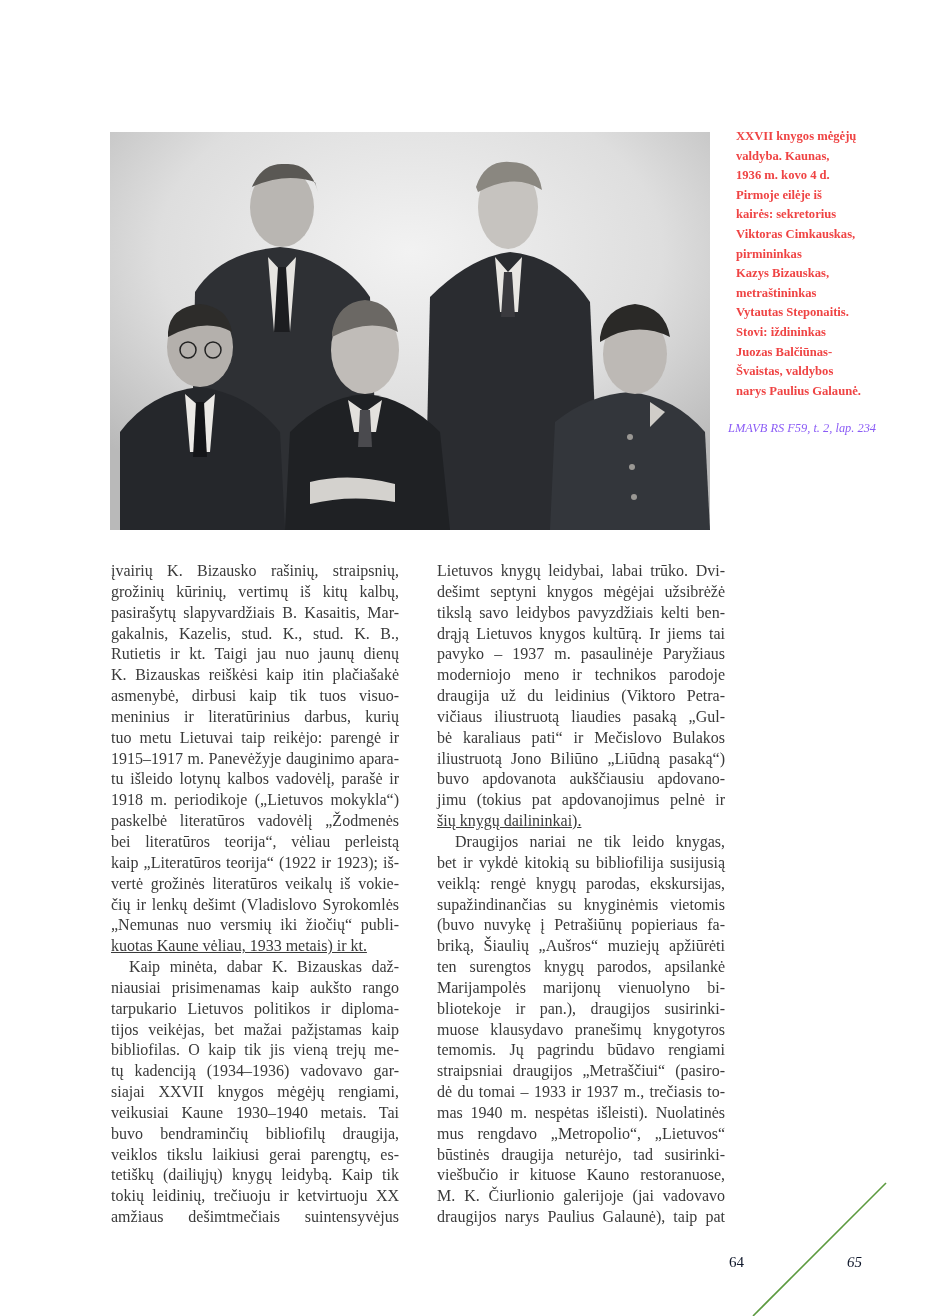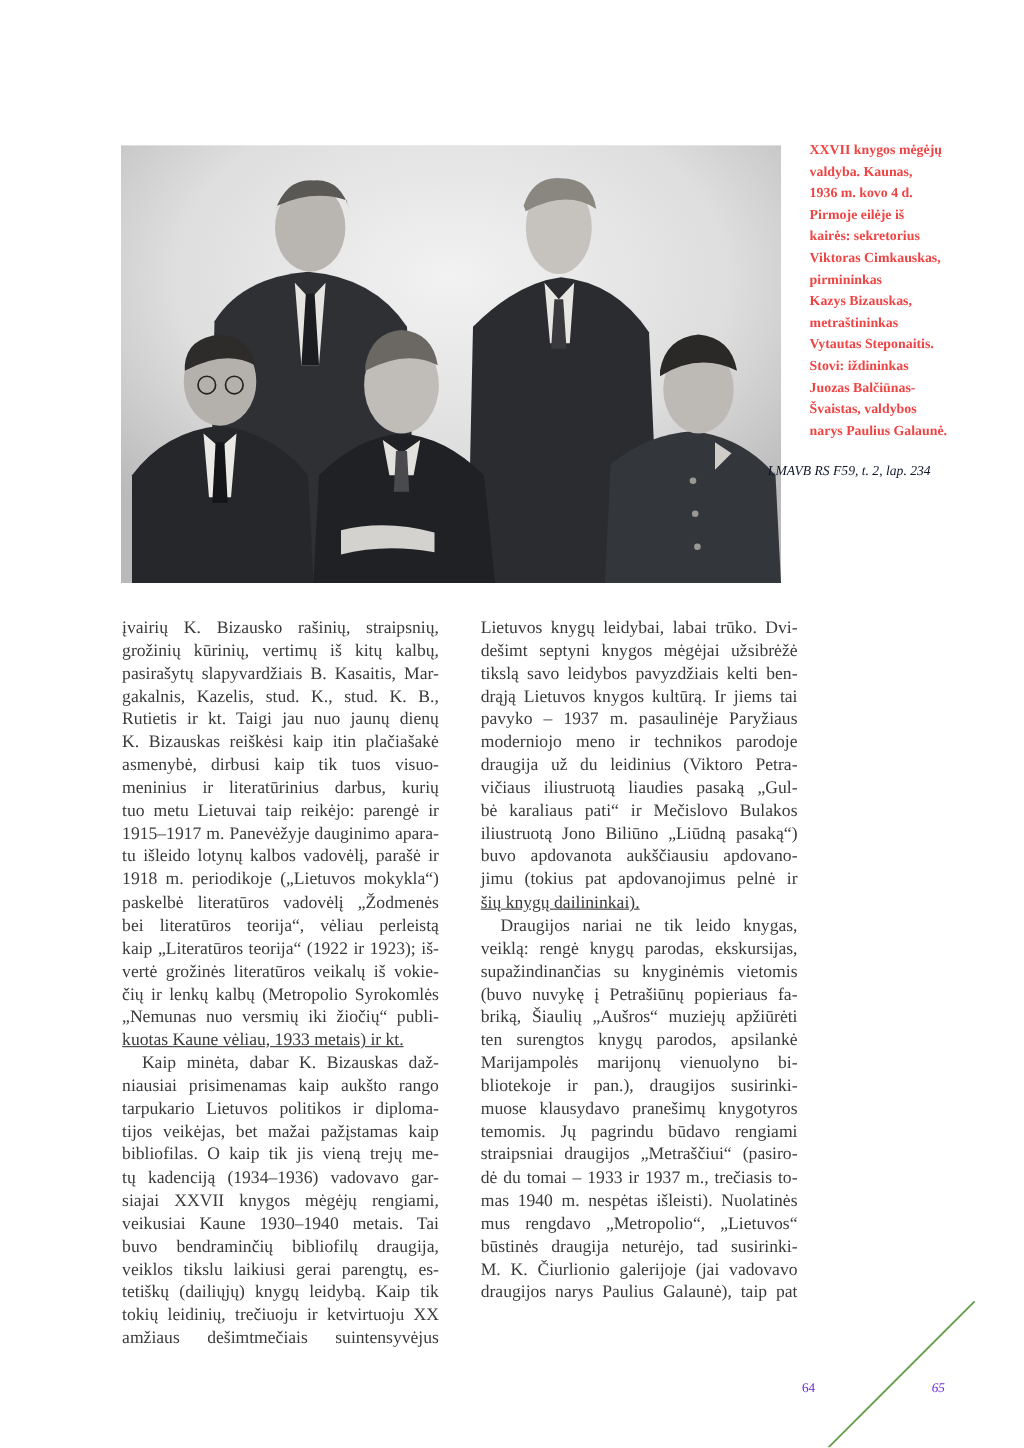--- a/index.html
+++ b/index.html
@@ -3,30 +3,30 @@
 <meta charset="utf-8">
 <style>
   html, body { margin: 0; padding: 0; background: #ffffff; }
   body { width: 931px; height: 1316px; position: relative; overflow: hidden;
          font-family: "Liberation Serif", "DejaVu Serif", serif; color: #3a3a3a; }
   .photo { position: absolute; left: 110px; top: 132px; width: 600px; height: 398px;
            overflow: hidden; background: linear-gradient(180deg, #e9e9e9 0%, #dcdcdc 45%, #8d9096 60%, #5d6168 75%, #54585f 100%); }
   .photo svg { display: block; }
   .caption { position: absolute; left: 736px; top: 127px; width: 175px;
              font-size: 12.6px; line-height: 19.6px; font-weight: bold; color: #ef4444; }
-  .credit { position: absolute; left: 698px; top: 421px; width: 180px;
-            font-size: 12.4px; font-style: italic; color: #0f172a; }
+  .credit { position: absolute; left: 728px; top: 421px; width: 180px;
+            font-size: 12.4px; font-style: italic; color: #8b5cf6; }
   .col { position: absolute; top: 561px; width: 288px; font-size: 16px; line-height: 20.85px;
          text-align: justify; hyphens: manual; }
   .col.left { left: 111px; }
   .col.right { left: 421px; margin-left: 16px; }
   .line { display: block; text-align: justify; text-align-last: justify; white-space: nowrap; height: 20.85px; }
   .line.last { text-align-last: left; text-decoration: underline; }
   .line.ind { padding-left: 18px; }
-  .pagenum { position: absolute; top: 1254px; font-size: 12px; color: #6d28d9; }
+  .pagenum { position: absolute; top: 1254px; font-size: 15px; color: #0f172a; }
   .pagenum.left { left: 729px; }
   .pagenum.right { left: 847px; font-style: italic; }
   .diag { position: absolute; left: 0; top: 0; }
 </style>
 </head>
 <body>
 
 <div class="photo">
   <svg width="600" height="398" viewBox="0 0 600 398">
     <defs>
@@ -103,21 +103,21 @@
     <span class="line">asmenybė, dirbusi kaip tik tuos visuo-</span>
     <span class="line">meninius ir literatūrinius darbus, kurių</span>
     <span class="line">tuo metu Lietuvai taip reikėjo: parengė ir</span>
     <span class="line">1915–1917 m. Panevėžyje dauginimo apara-</span>
     <span class="line">tu išleido lotynų kalbos vadovėlį, parašė ir</span>
     <span class="line">1918 m. periodikoje („Lietuvos mokykla“)</span>
     <span class="line">paskelbė literatūros vadovėlį „Žodmenės</span>
     <span class="line">bei literatūros teorija“, vėliau perleistą</span>
     <span class="line">kaip „Literatūros teorija“ (1922 ir 1923); iš-</span>
     <span class="line">vertė grožinės literatūros veikalų iš vokie-</span>
-    <span class="line">čių ir lenkų kalbų (Metropolio Syrokomlės</span>
+    <span class="line">čių ir lenkų dešimt (Vladislovo Syrokomlės</span>
     <span class="line">„Nemunas nuo versmių iki žiočių“ publi-</span>
     <span class="line last">kuotas Kaune vėliau, 1933 metais) ir kt.</span>
     <span class="line ind">Kaip minėta, dabar K. Bizauskas daž-</span>
     <span class="line">niausiai prisimenamas kaip aukšto rango</span>
     <span class="line">tarpukario Lietuvos politikos ir diploma-</span>
     <span class="line">tijos veikėjas, bet mažai pažįstamas kaip</span>
     <span class="line">bibliofilas. O kaip tik jis vieną trejų me-</span>
     <span class="line">tų kadenciją (1934–1936) vadovavo gar-</span>
     <span class="line">siajai XXVII knygos mėgėjų rengiami,</span>
     <span class="line">veikusiai Kaune 1930–1940 metais. Tai</span>
@@ -135,34 +135,36 @@
     <span class="line">pavyko – 1937 m. pasaulinėje Paryžiaus</span>
     <span class="line">moderniojo meno ir technikos parodoje</span>
     <span class="line">draugija už du leidinius (Viktoro Petra-</span>
     <span class="line">vičiaus iliustruotą liaudies pasaką „Gul-</span>
     <span class="line">bė karaliaus pati“ ir Mečislovo Bulakos</span>
     <span class="line">iliustruotą Jono Biliūno „Liūdną pasaką“)</span>
     <span class="line">buvo apdovanota aukščiausiu apdovano-</span>
     <span class="line">jimu (tokius pat apdovanojimus pelnė ir</span>
     <span class="line last">šių knygų dailininkai).</span>
     <span class="line ind">Draugijos nariai ne tik leido knygas,</span>
+    <span class="line">bet ir vykdė kitokią su bibliofilija susijusią</span>
     <span class="line">veiklą: rengė knygų parodas, ekskursijas,</span>
     <span class="line">supažindinančias su knyginėmis vietomis</span>
     <span class="line">(buvo nuvykę į Petrašiūnų popieriaus fa-</span>
     <span class="line">briką, Šiaulių „Aušros“ muziejų apžiūrėti</span>
     <span class="line">ten surengtos knygų parodos, apsilankė</span>
     <span class="line">Marijampolės marijonų vienuolyno bi-</span>
     <span class="line">bliotekoje ir pan.), draugijos susirinki-</span>
     <span class="line">muose klausydavo pranešimų knygotyros</span>
     <span class="line">temomis. Jų pagrindu būdavo rengiami</span>
     <span class="line">straipsniai draugijos „Metraščiui“ (pasiro-</span>
     <span class="line">dė du tomai – 1933 ir 1937 m., trečiasis to-</span>
     <span class="line">mas 1940 m. nespėtas išleisti). Nuolatinės</span>
     <span class="line">mus rengdavo „Metropolio“, „Lietuvos“</span>
     <span class="line">būstinės draugija neturėjo, tad susirinki-</span>
+    <span class="line">viešbučio ir kituose Kauno restoranuose,</span>
     <span class="line">M. K. Čiurlionio galerijoje (jai vadovavo</span>
     <span class="line">draugijos narys Paulius Galaunė), taip pat</span>
   </div>
 
 <svg class="diag" width="931" height="1316">
   <line x1="886" y1="1183" x2="753" y2="1316" stroke="#5c9a3f" stroke-width="1.6"></line>
 </svg>
 
 <div class="pagenum left">64</div>
 <div class="pagenum right">65</div>

